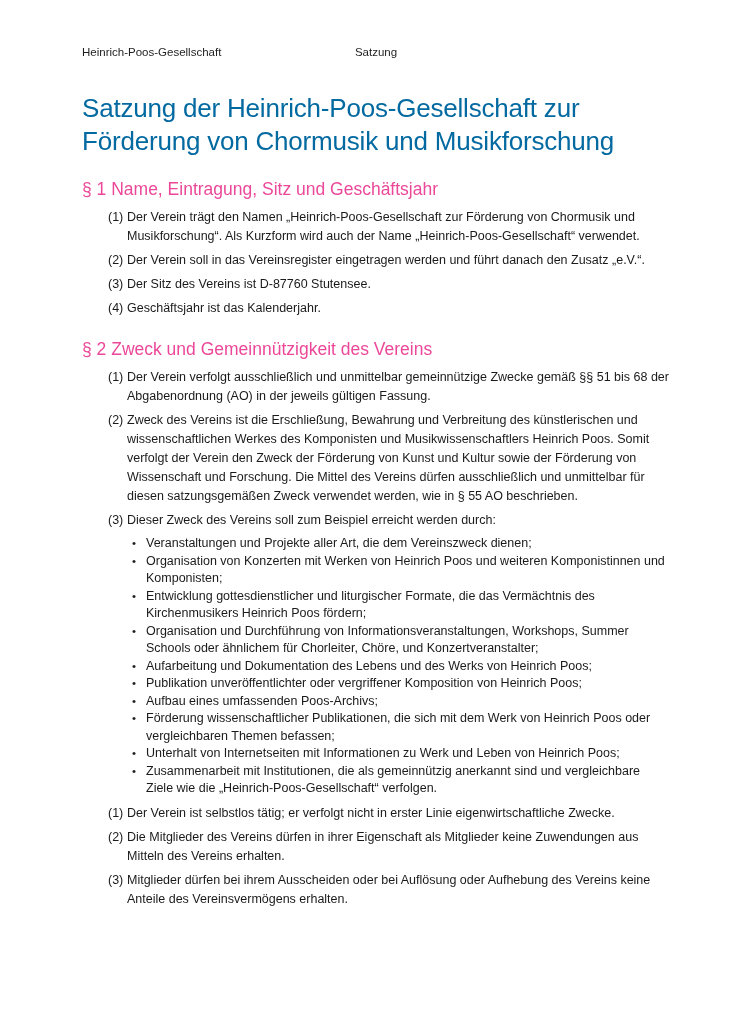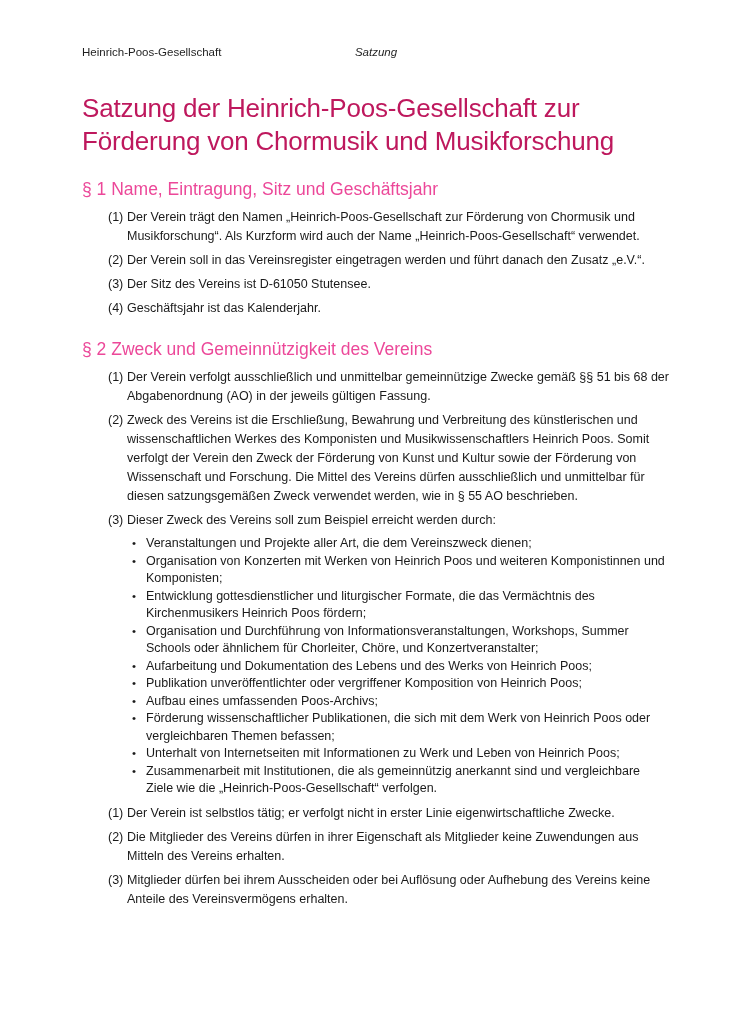--- a/index.html
+++ b/index.html
@@ -22,27 +22,27 @@
     background: #ffffff;
   }
   .doc-header {
     display: grid;
     grid-template-columns: 1fr auto 1fr;
     font-size: 11.5px;
     line-height: 14px;
     color: #1f1f1f;
   }
   .doc-header .hdr-right { text-align: right; }
-  .doc-header .hdr-center { text-align: left; font-style: italic; }
+  .doc-header .hdr-center { text-align: left; }
   .doc-title {
     font-size: 26px;
     line-height: 33px;
     font-weight: 400;
     letter-spacing: -0.2px;
-    color: #be185d;
+    color: #0369a1;
     margin: 33px 0 0 0;
   }
   h2.sec-heading {
     font-size: 17.5px;
     line-height: 24px;
     font-weight: 400;
     color: #ec4899;
     margin: 19px 0 7px 0;
   }
   .item {
@@ -85,21 +85,21 @@
     <div class="item">
       <span class="lbl">(1)</span>
       <span class="txt">Der Verein trägt den Namen „Heinrich-Poos-Gesellschaft zur Förderung von Chormusik und Musikforschung“. Als Kurzform wird auch der Name „Heinrich-Poos-Gesellschaft“ verwendet.</span>
     </div>
     <div class="item">
       <span class="lbl">(2)</span>
       <span class="txt">Der Verein soll in das Vereinsregister eingetragen werden und führt danach den Zusatz „e.V.“.</span>
     </div>
     <div class="item">
       <span class="lbl">(3)</span>
-      <span class="txt">Der Sitz des Vereins ist D-61050 Stutensee.</span>
+      <span class="txt">Der Sitz des Vereins ist D-87760 Stutensee.</span>
     </div>
     <div class="item">
       <span class="lbl">(4)</span>
       <span class="txt">Geschäftsjahr ist das Kalenderjahr.</span>
     </div>
   </section>
 
   <section>
     <h2 class="sec-heading">§ 2 Zweck und Gemeinnützigkeit des Vereins</h2>
     <div class="item">

